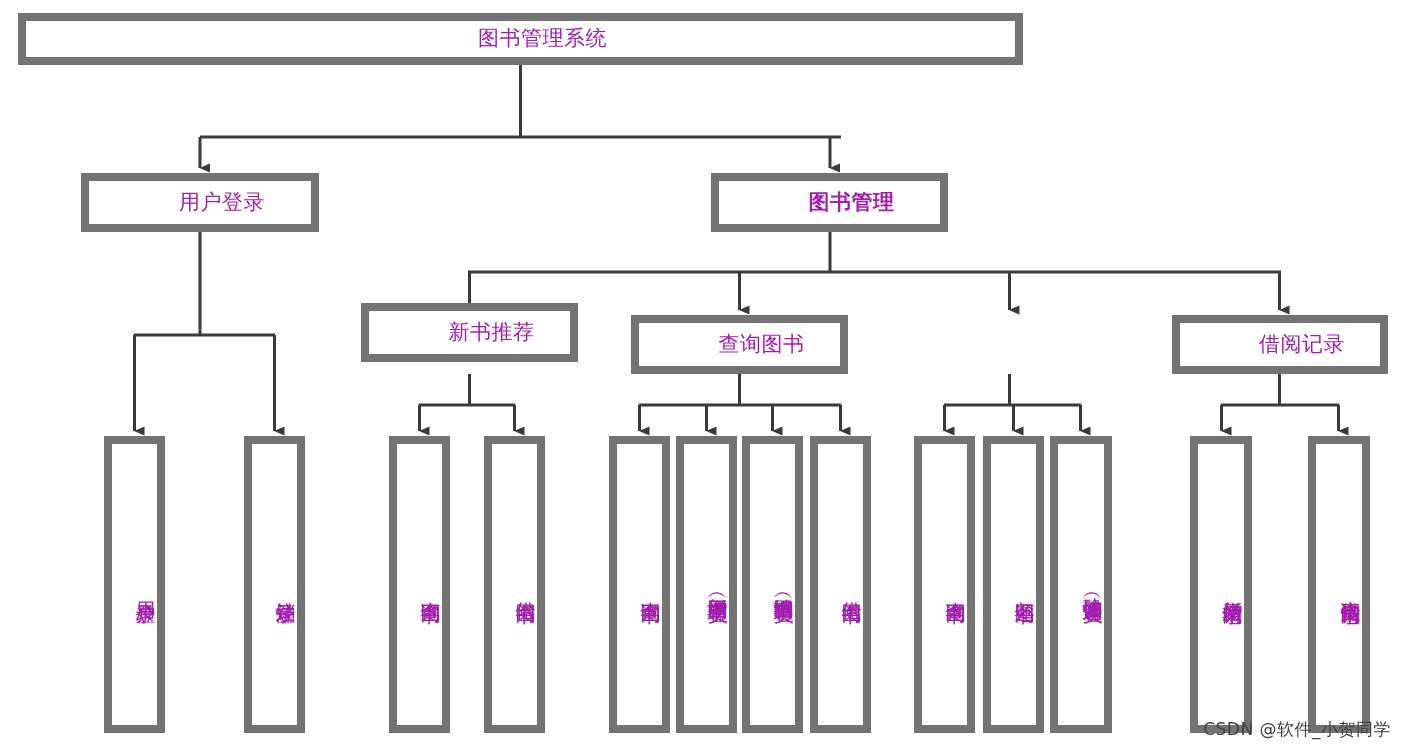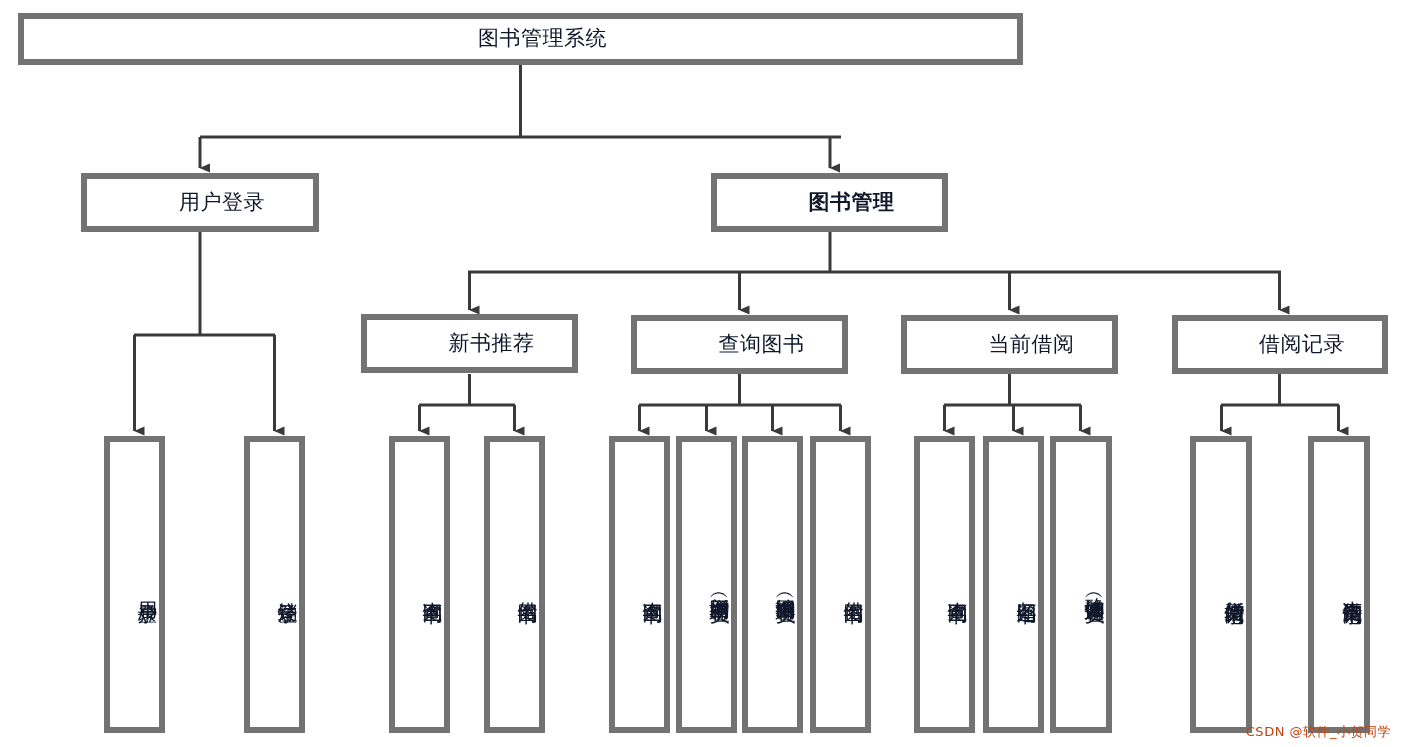--- a/index.html
+++ b/index.html
@@ -25,26 +25,26 @@
     position: absolute;
     left: 0;
     top: 0;
     width: 1405px;
     height: 747px;
     pointer-events: none;
   }
   .node {
     position: absolute;
     box-sizing: border-box;
-    border: 6px solid #737373;
+    border: 8px solid #737373;
     background: #ffffff;
     display: flex;
     align-items: center;
     justify-content: center;
-    color: #0f172a;
+    color: #a21caf;
     padding-left: 44px;
   }
   .node-h {
     font-size: 21px;
     letter-spacing: 0.5px;
     line-height: 1.1;
   }
   .node-v {
     writing-mode: vertical-rl;
     text-orientation: upright;
@@ -59,22 +59,22 @@
     padding-top: 4px;
   }
   .label {
     display: block;
     white-space: pre-wrap;
   }
   #watermark {
     position: absolute;
     right: 14px;
     bottom: 6px;
-    font-size: 13px;
-    color: #c2410c;
+    font-size: 17px;
+    color: #404040;
     letter-spacing: 0.5px;
     white-space: nowrap;
     margin-left: 20px;
   }
 </style>
 </head>
 <body>
 
 <div id="diagram-root">
 
@@ -133,31 +133,28 @@
   </div>
 
   <div class="node node-h" style="left:81px; top:173px; width:238px; height:59px;">
     <span class="label">用户登录</span>
   </div>
 
   <div class="node node-h" style="left:711px; top:173px; width:237px; height:59px;font-weight:bold;">
     <span class="label">图书管理</span>
   </div>
 
-  <div class="node node-h" style="left:361px; top:314px; width:217px; height:59px;">
+  <div class="node node-h" style="left:361px; top:303px; width:217px; height:59px;">
     <span class="label">新书推荐</span>
   </div>
 
   <div class="node node-h" style="left:631px; top:315px; width:217px; height:59px;">
     <span class="label">查询图书</span>
   </div>
 
-  <div class="node node-h" style="left:901px; top:315px; width:217px; height:59px;">
-    <span class="label">当前借阅</span>
-  </div>
 
   <div class="node node-h" style="left:1172px; top:315px; width:216px; height:59px;">
     <span class="label">借阅记录</span>
   </div>
 
   <div class="node node-v" style="left:104px; top:436px; width:61px; height:297px;">
     <span class="label">用户登录</span>
   </div>
 
   <div class="node node-v" style="left:244px; top:436px; width:61px; height:297px;">

